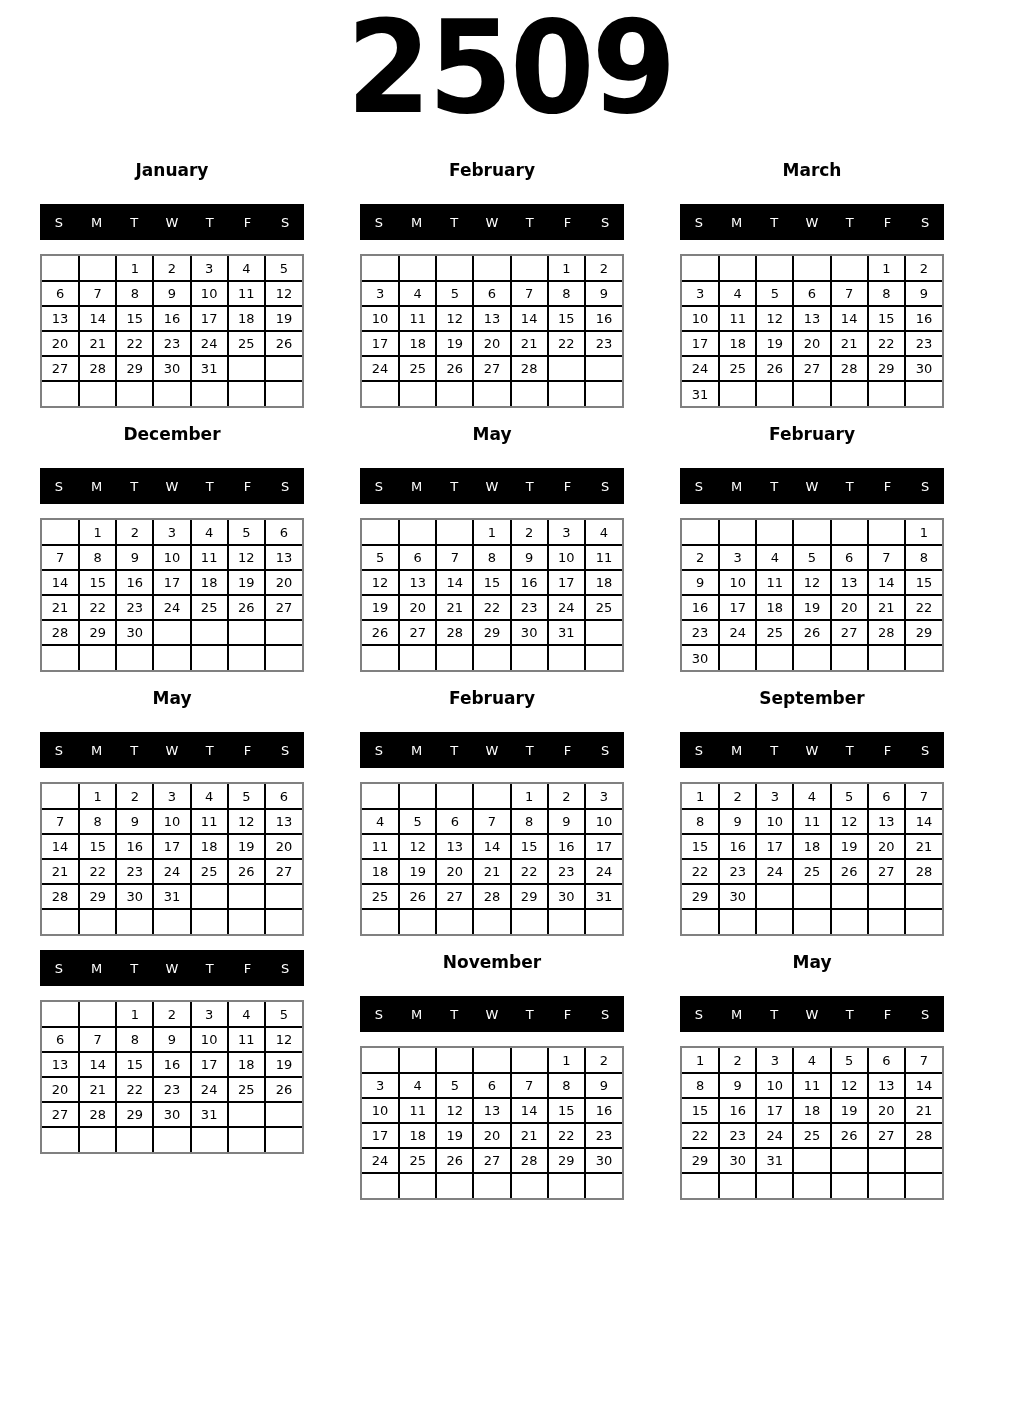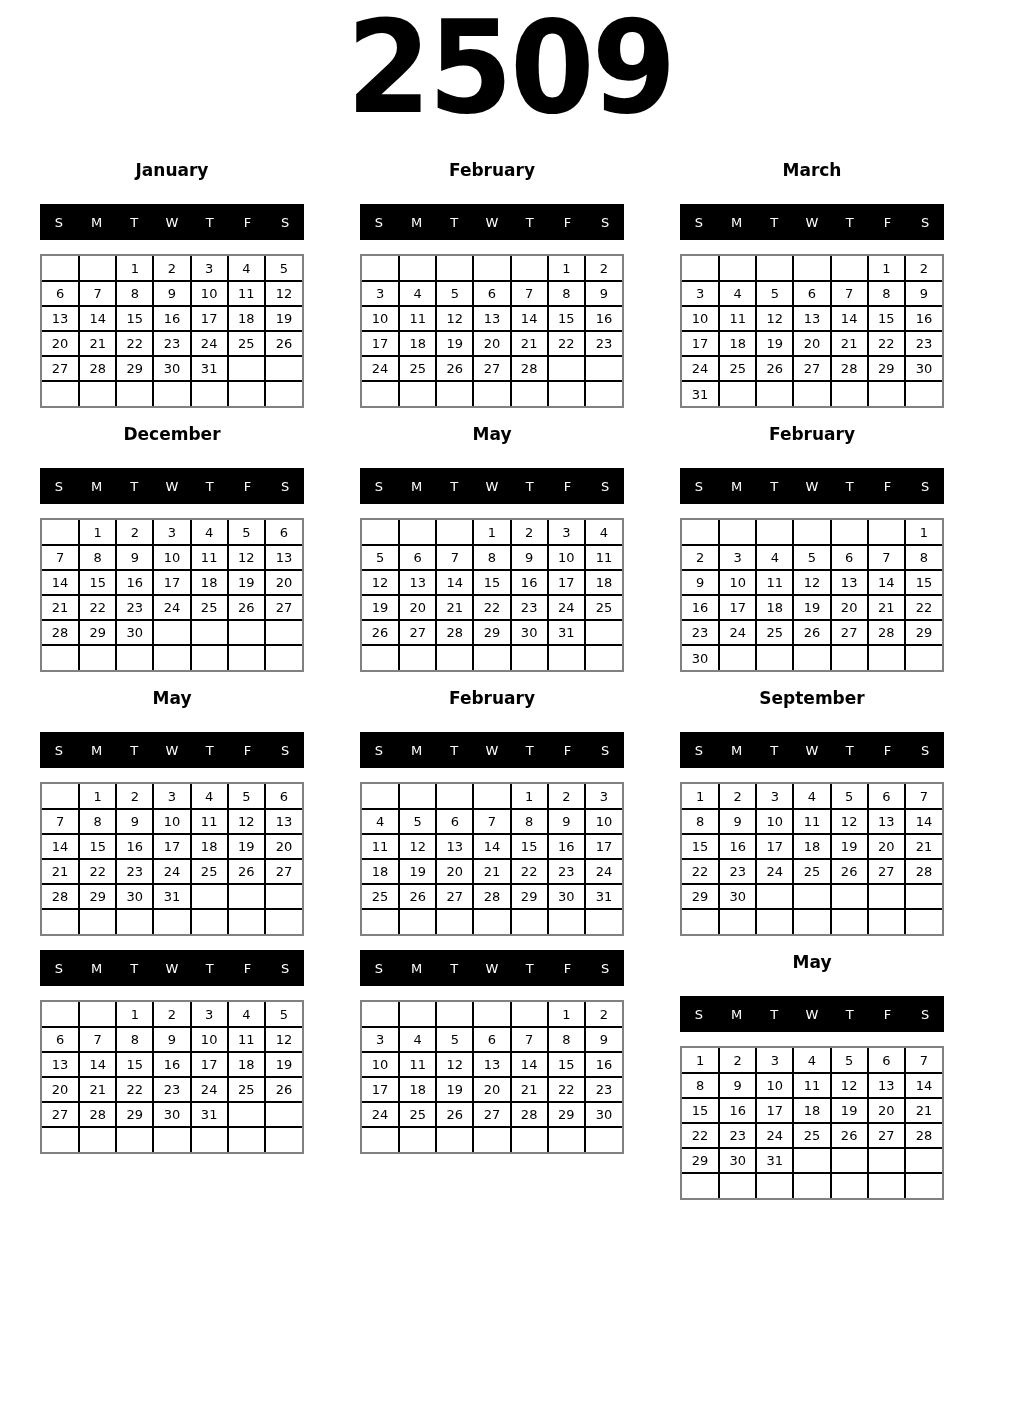--- a/index.html
+++ b/index.html
@@ -807,20 +807,21 @@
                 <td class="date-cell"></td>
                 <td class="date-cell"></td>
                 <td class="date-cell"></td>
                 <td class="date-cell"></td>
               </tr>
             </tbody>
           </table>
         </div>
       </div>
       <div class="month">
+        <div class="month-name">November</div>
         <div class="weekday-bar">
           <span class="weekday-label">S</span>
           <span class="weekday-label">M</span>
           <span class="weekday-label">T</span>
           <span class="weekday-label">W</span>
           <span class="weekday-label">T</span>
           <span class="weekday-label">F</span>
           <span class="weekday-label">S</span>
         </div>
         <div class="table-frame">

